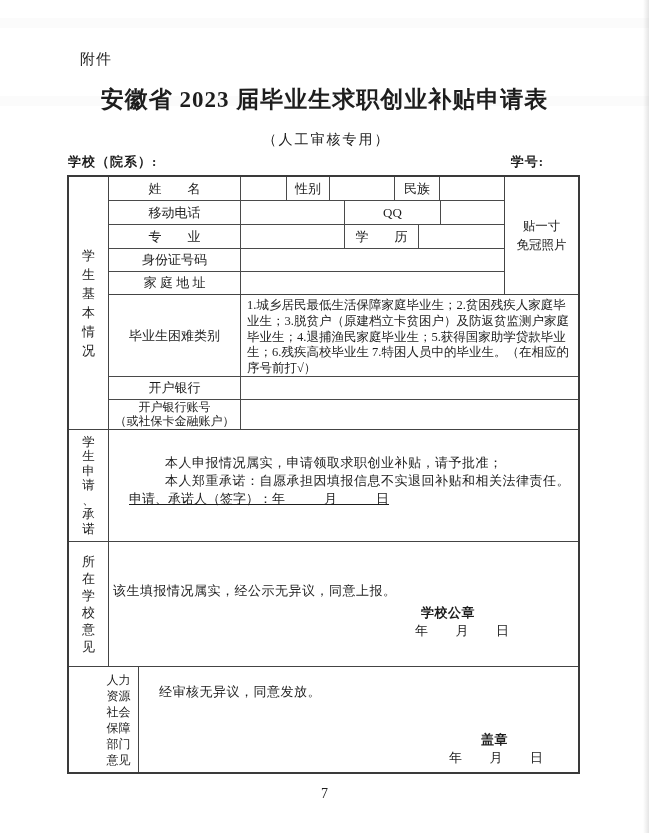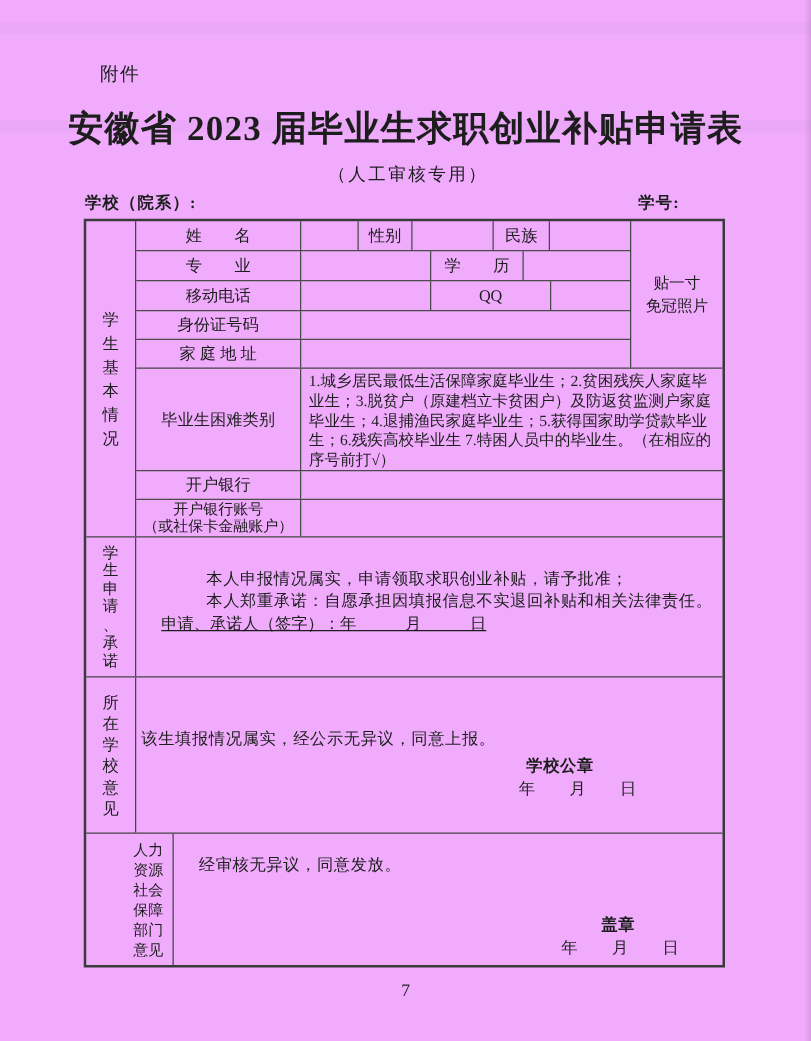--- a/index.html
+++ b/index.html
@@ -1,35 +1,35 @@
 <!DOCTYPE html>
 <html><head>
 <meta charset="utf-8">
 <style>
   html,body{margin:0;padding:0;background:#e9e9e9;}
   .page{
     position:relative;
     width:649px;height:833px;
-    background:#f0abfc;
+    background:#ffffff;
     font-family:"Liberation Serif", serif;
     color:#1d1d1d;
     overflow:hidden;
   }
   .scan-edge-right{
     position:absolute;top:0;right:0;width:6px;height:833px;
     background:linear-gradient(to right,rgba(0,0,0,0),rgba(0,0,0,0.10));
   }
   .scan-band{position:absolute;left:0;width:649px;height:10px;background:rgba(0,0,0,0.015);}
   .attachment{
     position:absolute;left:80px;top:50px;
     font-size:15px;letter-spacing:1px;
   }
   .title{
     position:absolute;left:0;top:84px;width:649px;margin:0;
-    text-align:center;font-size:28px;font-weight:bold;letter-spacing:1px;
+    text-align:center;font-size:23px;font-weight:bold;letter-spacing:1px;
   }
   .subtitle{
     position:absolute;left:2px;top:131px;width:649px;
     text-align:center;font-size:14px;letter-spacing:2px;
   }
   .school-line{
     position:absolute;left:68px;top:153px;width:508px;
     display:flex;justify-content:space-between;
     font-size:13px;font-weight:bold;letter-spacing:1px;
   }
@@ -123,29 +123,29 @@
           <div class="rows-15">
             <div class="row h24">
               <div class="cell w132">姓　　名</div>
               <div class="cell w46"></div>
               <div class="cell w43">性别</div>
               <div class="cell w65"></div>
               <div class="cell w45">民族</div>
               <div class="cell grow"></div>
             </div>
             <div class="row h24">
+              <div class="cell w132">移动电话</div>
+              <div class="cell w104"></div>
+              <div class="cell w96">QQ</div>
+              <div class="cell grow"></div>
+            </div>
+            <div class="row h24">
               <div class="cell w132">专　　业</div>
               <div class="cell w104"></div>
               <div class="cell w74">学　　历</div>
-              <div class="cell grow"></div>
-            </div>
-            <div class="row h24">
-              <div class="cell w132">移动电话</div>
-              <div class="cell w104"></div>
-              <div class="cell w96">QQ</div>
               <div class="cell grow"></div>
             </div>
             <div class="row h23">
               <div class="cell w132">身份证号码</div>
               <div class="cell grow"></div>
             </div>
             <div class="row h22 noline">
               <div class="cell w132">家 庭 地 址</div>
               <div class="cell grow"></div>
             </div>

